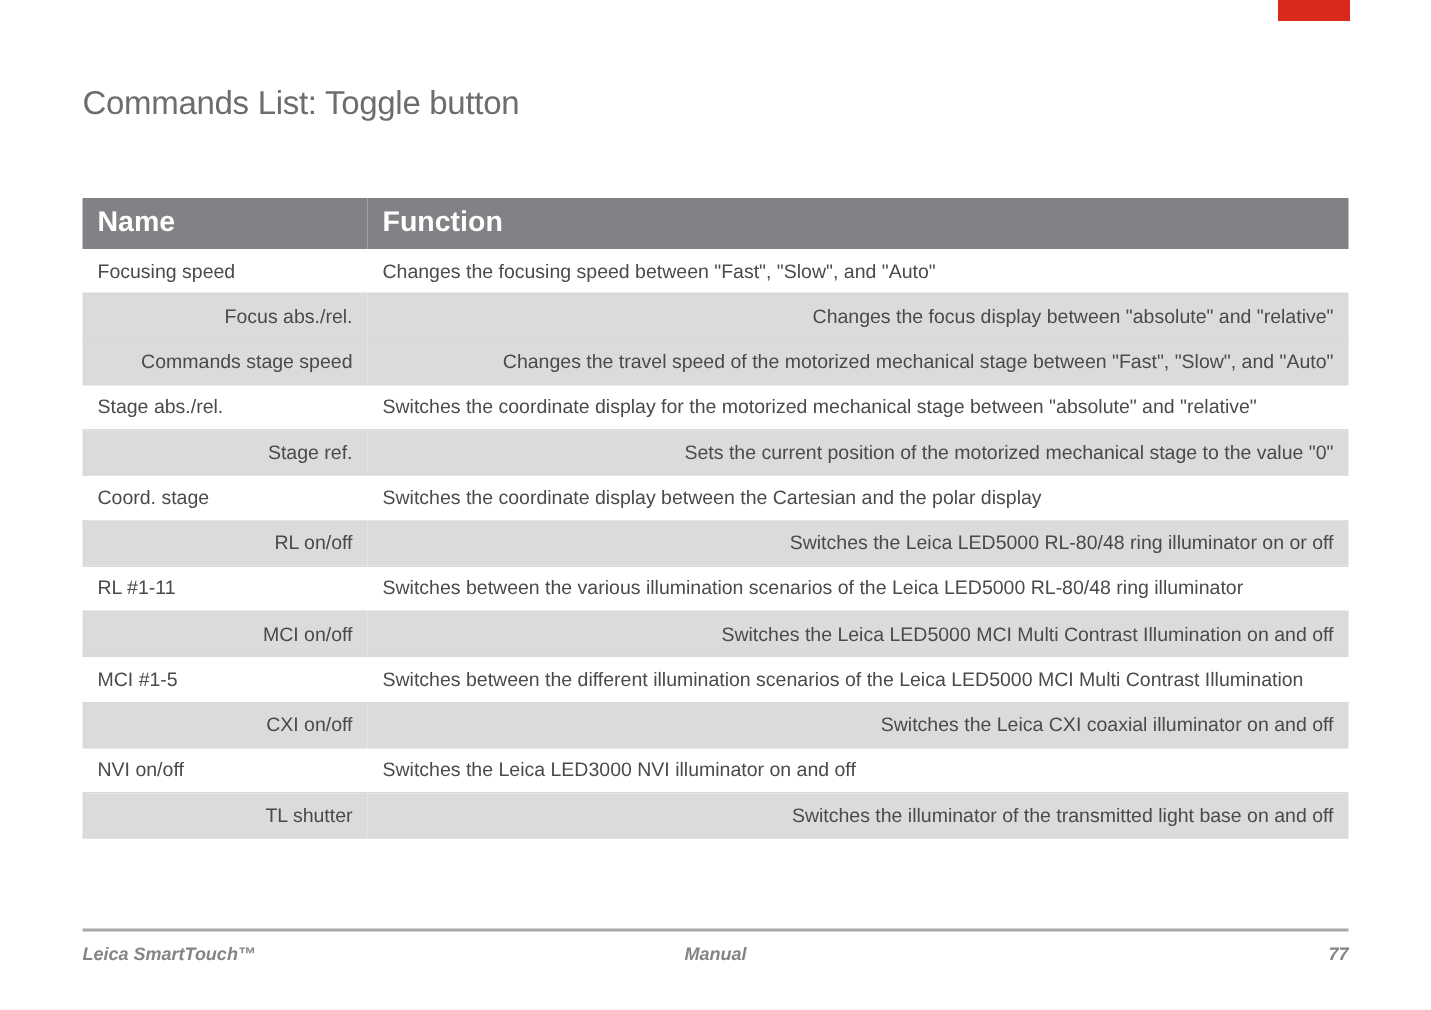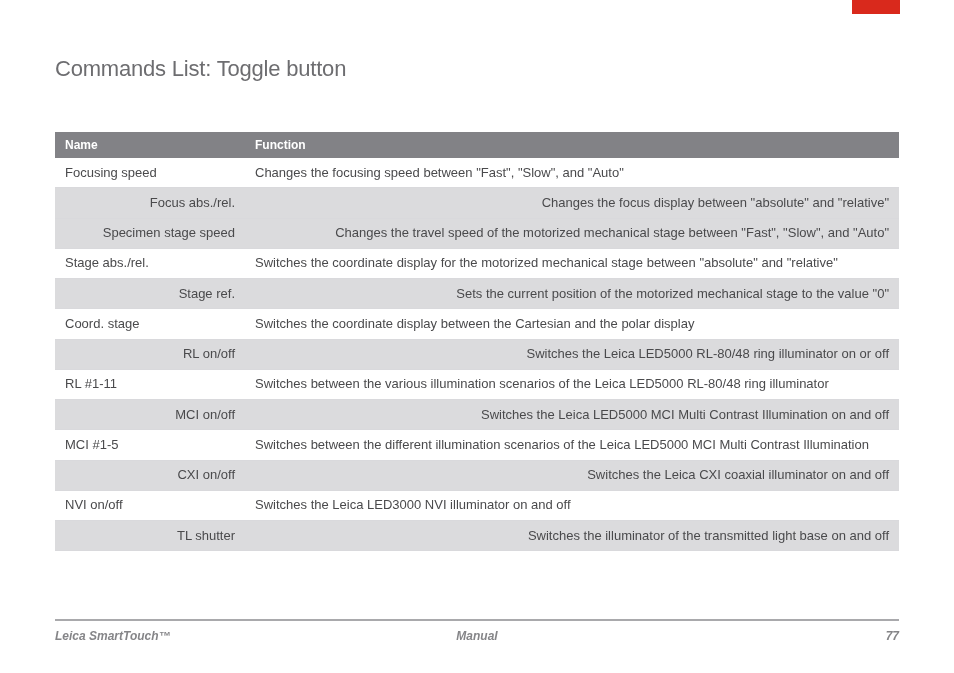--- a/index.html
+++ b/index.html
@@ -53,21 +53,21 @@
     font-size: 13px;
     table-layout: fixed;
   }
   table.cmd col.name { width: 190px; }
   table.cmd thead th {
     background: var(--header-grey);
     color: #ffffff;
     text-align: left;
     font-weight: 700;
     padding: 6px 10px;
-    font-size: 12px;
+    font-size: 19px;
   }
   table.cmd tbody td {
     padding: 6.5px 10px;
     border-bottom: 1px solid var(--row-border);
     vertical-align: middle;
     line-height: 1.25;
   }
   table.cmd tbody tr.stripe td {
     background: var(--stripe-grey);
     text-align: right;
@@ -119,21 +119,21 @@
       <tbody id="cmd-body">
           <tr>
             <td>Focusing speed</td>
             <td>Changes the focusing speed between "Fast", "Slow", and "Auto"</td>
           </tr>
           <tr class="stripe">
             <td>Focus abs./rel.</td>
             <td>Changes the focus display between "absolute" and "relative"</td>
           </tr>
           <tr class="stripe">
-            <td>Specimen stage speed</td>
+            <td>Commands stage speed</td>
             <td>Changes the travel speed of the motorized mechanical stage between "Fast", "Slow", and "Auto"</td>
           </tr>
           <tr>
             <td>Stage abs./rel.</td>
             <td>Switches the coordinate display for the motorized mechanical stage between "absolute" and "relative"</td>
           </tr>
           <tr class="stripe">
             <td>Stage ref.</td>
             <td>Sets the current position of the motorized mechanical stage to the value "0"</td>
           </tr>

